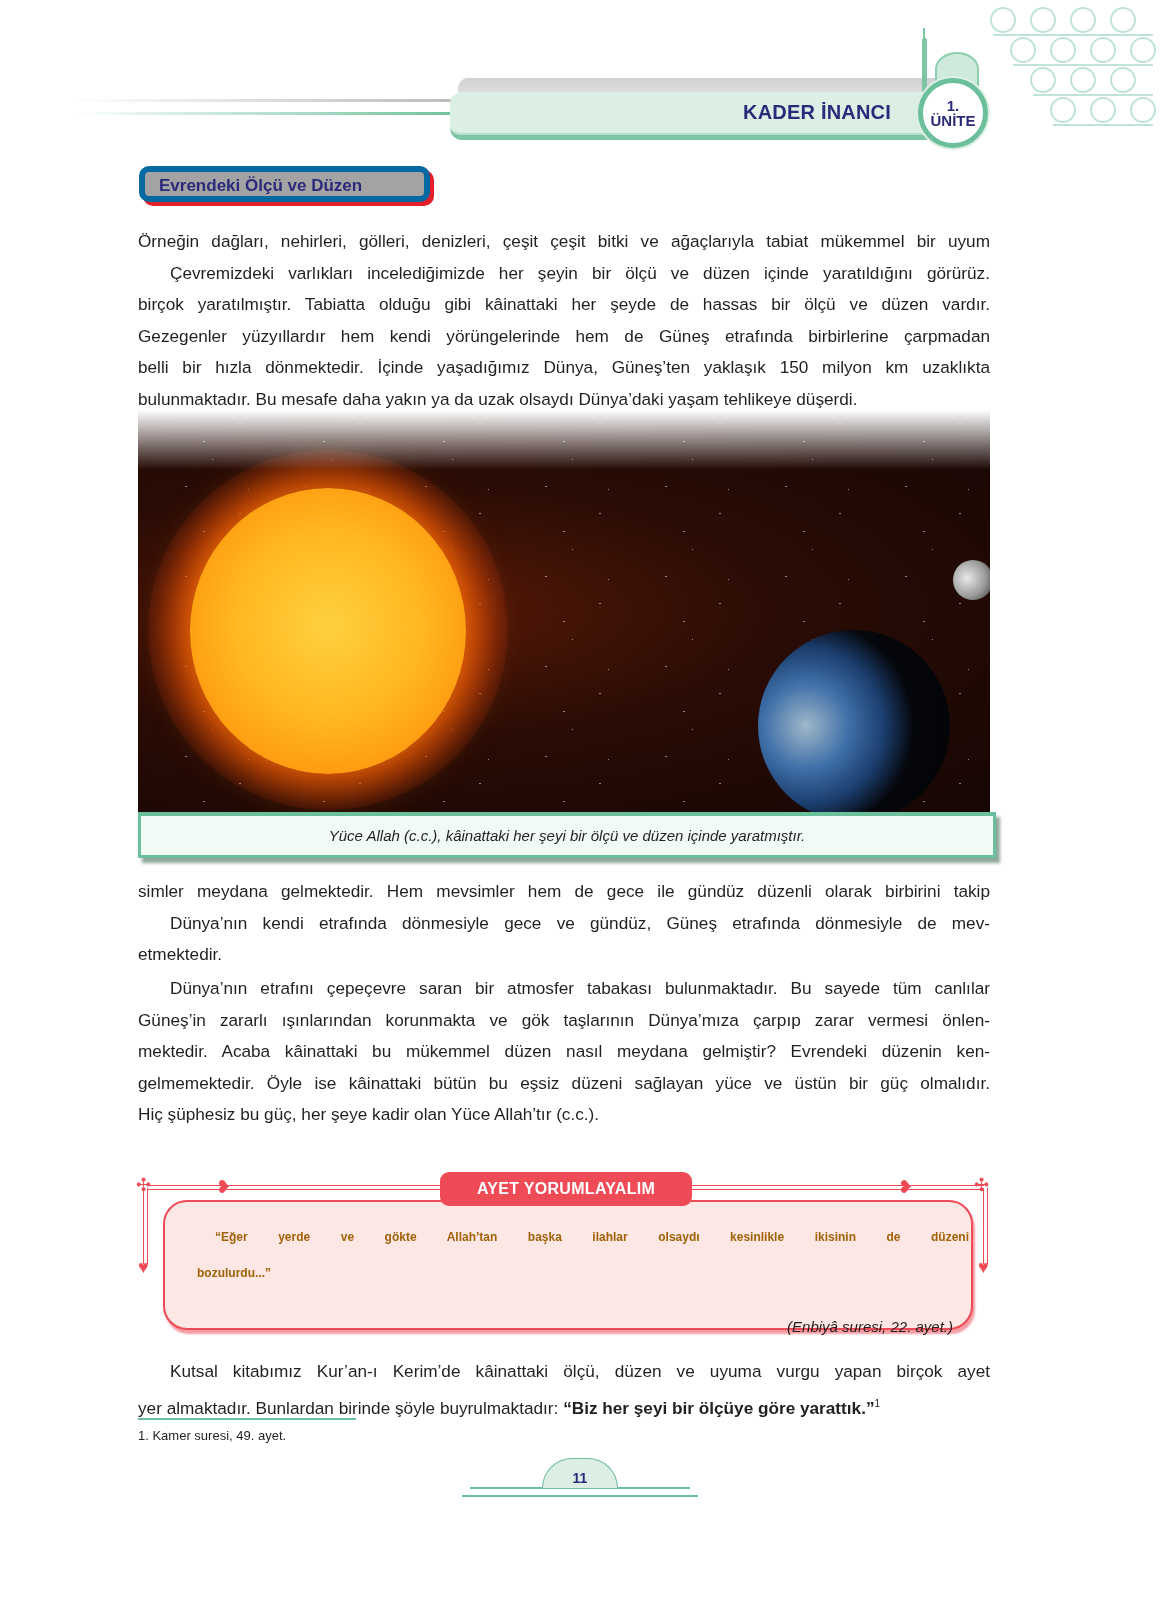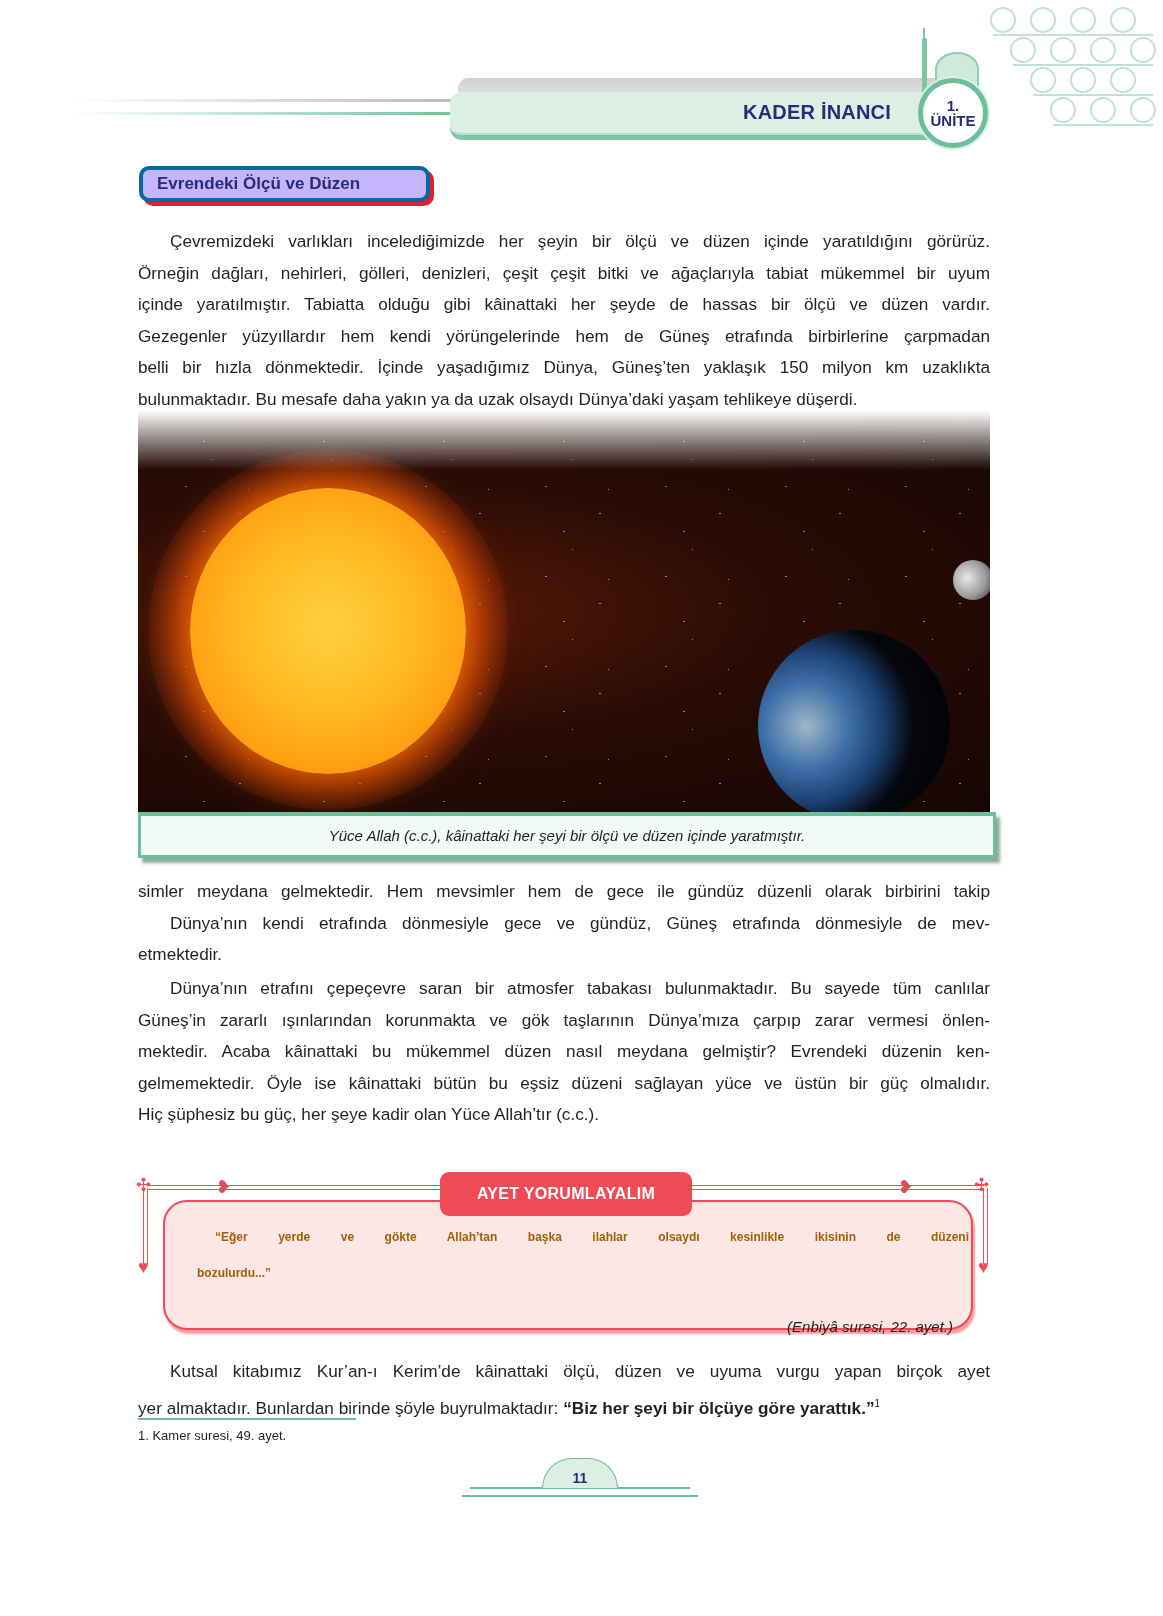--- a/index.html
+++ b/index.html
@@ -25,21 +25,21 @@
     box-shadow: 0 0 0 2px #dcefe5; display: flex; flex-direction: column; align-items: center; justify-content: center; }
   .unit-dome { position: absolute; left: 935px; top: 52px; width: 44px; height: 34px;
     background: #cfe9dc; border-radius: 50% 50% 0 0; border: 2px solid #8ccfb0; border-bottom: none; }
   .minaret { position: absolute; left: 922px; top: 38px; width: 5px; height: 62px; background: #7cc6a4; border-radius: 2px 2px 0 0; }
   .minaret-tip { position: absolute; left: 923px; top: 28px; width: 2px; height: 12px; background: #7cc6a4; }
   .unit-num { font-size: 15px; font-weight: bold; color: #2a2a7a; line-height: 15px; }
   .unit-label { font-size: 15px; font-weight: bold; color: #2a2a7a; line-height: 16px; }
 
   
   .section-title { position: absolute; left: 139px; top: 166px; width: 291px; height: 36px;
-    border: 4px solid #0369a1; border-radius: 10px; background: #c4b5fd;
+    border: 6px solid #0369a1; border-radius: 10px; background: #a3a3a3;
     box-shadow: 4px 4px 0 #e51e2b; padding: 4px 0 0 14px; }
   .section-title span { font-size: 17px; font-weight: bold; color: #2a2a7a; }
 
   
   .para { position: absolute; left: 138px; width: 852px; font-size: 17.2px; line-height: 31.5px;
     text-align: justify; color: #231f20; }
   .para .line { display: block; text-align: justify; text-align-last: justify; white-space: nowrap; }
   .para .line.last { text-align-last: left; }
   .indent { padding-left: 32px; }
 
@@ -72,21 +72,21 @@
     background: #f2faf6; border: 3px solid #6cbf9b; border-top: 4px solid #6cbf9b;
     box-shadow: 4px 5px 3px rgba(70,110,90,0.6);
     display: flex; align-items: center; justify-content: center; }
   .caption span { font-style: italic; font-size: 15px; color: #231f20; }
 
   
   .ayet-frame { position: absolute; left: 138px; top: 1170px; width: 856px; height: 150px; }
   .frame-h { position: absolute; top: 15px; height: 5px; border-top: 1.5px solid #ef4b57; border-bottom: 1.5px solid #ef4b57; }
   .frame-v { position: absolute; top: 18px; width: 5px; height: 76px; border-left: 1.5px solid #ef4b57; border-right: 1.5px solid #ef4b57; }
   .frame-orn { position: absolute; color: #ef4b57; font-size: 18px; line-height: 18px; }
-  .ayet-tab { position: absolute; left: 440px; top: 1172px; width: 252px; height: 44px;
+  .ayet-tab { position: absolute; left: 440px; top: 1172px; width: 252px; height: 34px;
     background: #ef4b57; border-radius: 9px; display: flex; align-items: center; justify-content: center; z-index: 2; }
   .ayet-tab span { color: #fff; font-size: 16px; font-weight: bold; letter-spacing: 0.3px; }
   .ayet-box { position: absolute; left: 163px; top: 1200px; width: 810px; height: 130px;
     background: #fde7e5; border: 2px solid #ef4b57; border-radius: 24px;
     box-shadow: 2px 4px 2px rgba(239,75,87,0.55); }
   .ayet-quote { position: absolute; left: 182px; top: 1219px; width: 772px; font-size: 12px; font-weight: bold;
     line-height: 36px; color: #a16207; margin-left: 15px; }
   .ayet-quote .line { display: block; white-space: nowrap; }
   .ayet-quote .line.first { padding-left: 18px; text-align: justify; text-align-last: justify; }
   .ayet-source { position: absolute; right: 210px; top: 1318px; font-size: 15px; font-style: italic; color: #231f20; }
@@ -137,23 +137,23 @@
     <span class="unit-num">1.</span>
     <span class="unit-label">ÜNİTE</span>
   </div>
 </div>
 
 <div class="section-title">
   <span>Evrendeki Ölçü ve Düzen</span>
 </div>
 
 <div class="para" style="top:226px;">
+  <span class="line">Örneğin dağları, nehirleri, gölleri, denizleri, çeşit çeşit bitki ve ağaçlarıyla tabiat mükemmel bir uyum</span>
   <span class="line indent">Çevremizdeki varlıkları incelediğimizde her şeyin bir ölçü ve düzen içinde yaratıldığını görürüz.</span>
-  <span class="line">Örneğin dağları, nehirleri, gölleri, denizleri, çeşit çeşit bitki ve ağaçlarıyla tabiat mükemmel bir uyum</span>
-  <span class="line">içinde yaratılmıştır. Tabiatta olduğu gibi kâinattaki her şeyde de hassas bir ölçü ve düzen vardır.</span>
+  <span class="line">birçok yaratılmıştır. Tabiatta olduğu gibi kâinattaki her şeyde de hassas bir ölçü ve düzen vardır.</span>
   <span class="line">Gezegenler yüzyıllardır hem kendi yörüngelerinde hem de Güneş etrafında birbirlerine çarpmadan</span>
   <span class="line">belli bir hızla dönmektedir. İçinde yaşadığımız Dünya, Güneş’ten yaklaşık 150 milyon km uzaklıkta</span>
   <span class="line last">bulunmaktadır. Bu mesafe daha yakın ya da uzak olsaydı Dünya’daki yaşam tehlikeye düşerdi.</span>
 </div>
 
 <div class="figure">
   <div class="stars"></div>
   <div class="sun-glow"></div>
   <div class="sun"></div>
   <div class="moon"></div>

